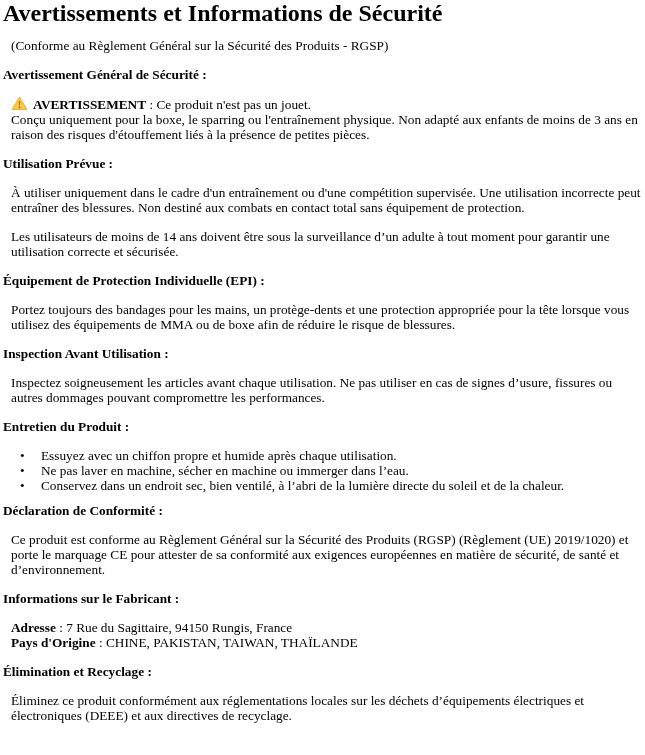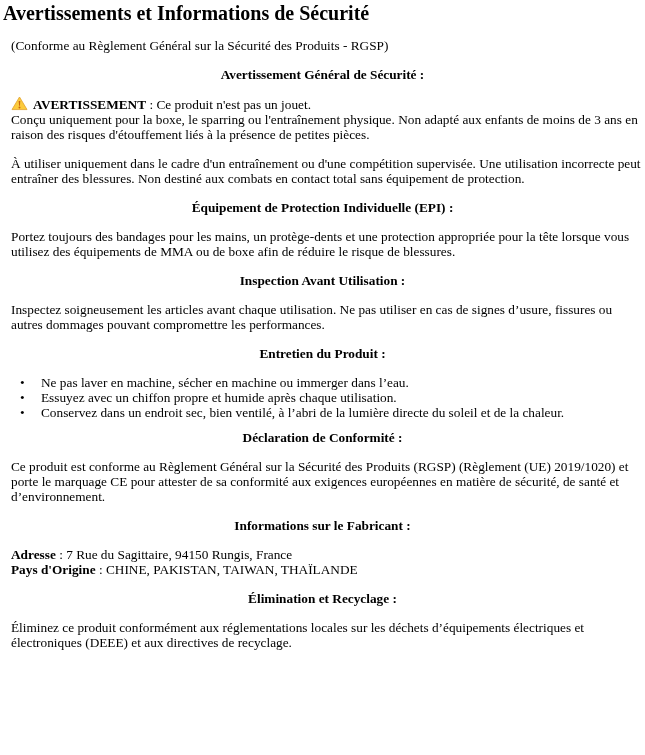--- a/index.html
+++ b/index.html
@@ -8,29 +8,28 @@
     width: 645px;
     min-height: 755px;
     padding: 2px 3px;
     color: #000000;
     font-family: "Liberation Serif", serif;
     font-size: 13.3px;
     line-height: 15px;
     overflow: hidden;
   }
   .title {
-    font-size: 20px;
+    font-size: 24px;
     line-height: 22px;
     font-weight: bold;
     margin: 0;
   }
   .h {
     font-weight: bold;
     margin: 14px 0 0 0;
-    text-align: center;
   }
   .h.tight { margin-top: 10px; }
   .line { margin: 14px 0 0 8px; }
   .blockline { display: block; }
   ul.bullets {
     margin: 14px 0 0 0;
     padding: 0 0 0 38px;
     list-style: none;
   }
   ul.bullets li { position: relative; }
@@ -59,33 +58,35 @@
 
   <p class="line">
     <span class="blockline"><svg class="warn-icon" width="17" height="15" viewBox="0 0 20 18" aria-hidden="true">
           <path class="tri" d="M10 1.2 L19 16.3 L1 16.3 Z" fill="#FCCB3C"></path>
           <path d="M9.05 6 h1.9 l-0.4 5.6 h-1.1 Z" fill="#C8650F"></path>
           <circle cx="10" cy="13.7" r="1.15" fill="#C8650F"></circle>
         </svg><b>AVERTISSEMENT</b><span> : Ce produit n'est pas un jouet.</span></span>
     <span class="blockline">Conçu uniquement pour la boxe, le sparring ou l'entraînement physique. Non adapté aux enfants de moins de 3 ans en raison des risques d'étouffement liés à la présence de petites pièces.</span>
   </p>
 
+  <p class="h">Utilisation Prévue :</p>
   <p class="line">À utiliser uniquement dans le cadre d'un entraînement ou d'une compétition supervisée. Une utilisation incorrecte peut entraîner des blessures. Non destiné aux combats en contact total sans équipement de protection.</p>
 
+  <p class="line">Les utilisateurs de moins de 14 ans doivent être sous la surveillance d’un adulte à tout moment pour garantir une utilisation correcte et sécurisée.</p>
 
   <p class="h">Équipement de Protection Individuelle (EPI) :</p>
   <p class="line">Portez toujours des bandages pour les mains, un protège-dents et une protection appropriée pour la tête lorsque vous utilisez des équipements de MMA ou de boxe afin de réduire le risque de blessures.</p>
 
   <p class="h">Inspection Avant Utilisation :</p>
   <p class="line">Inspectez soigneusement les articles avant chaque utilisation. Ne pas utiliser en cas de signes d’usure, fissures ou autres dommages pouvant compromettre les performances.</p>
 
   <p class="h">Entretien du Produit :</p>
   <ul class="bullets">
+    <li>Essuyez avec un chiffon propre et humide après chaque utilisation.</li>
     <li>Ne pas laver en machine, sécher en machine ou immerger dans l’eau.</li>
-    <li>Essuyez avec un chiffon propre et humide après chaque utilisation.</li>
     <li>Conservez dans un endroit sec, bien ventilé, à l’abri de la lumière directe du soleil et de la chaleur.</li>
   </ul>
 
   <p class="h tight">Déclaration de Conformité :</p>
   <p class="line">Ce produit est conforme au Règlement Général sur la Sécurité des Produits (RGSP) (Règlement (UE) 2019/1020) et porte le marquage CE pour attester de sa conformité aux exigences européennes en matière de sécurité, de santé et d’environnement.</p>
 
   <p class="h">Informations sur le Fabricant :</p>
   <p class="line">
     <span class="blockline"><b>Adresse</b><span> : 7 Rue du Sagittaire, 94150 Rungis, France</span></span>
     <span class="blockline"><b>Pays d'Origine</b><span> : CHINE, PAKISTAN, TAIWAN, THAÏLANDE</span></span>

